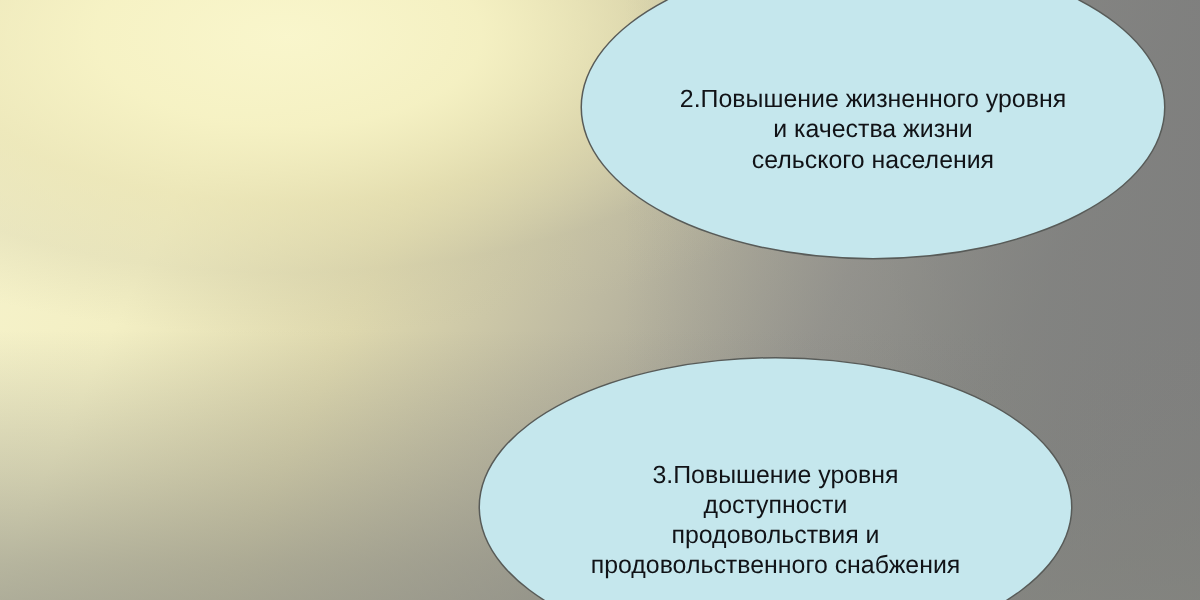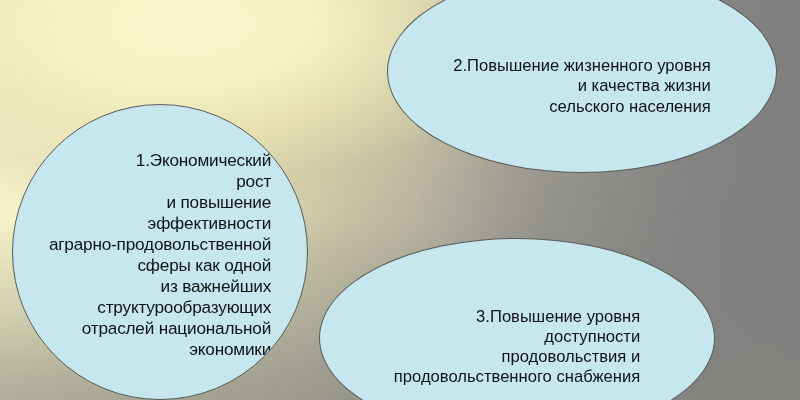--- a/index.html
+++ b/index.html
@@ -74,21 +74,20 @@
     justify-content: center;
     color: #111317;
     text-align: center;
     line-height: 1.22;
     overflow: hidden;
   }
   .ellipse .txt {
     display: block;
     white-space: pre-line;
     padding: 0 4px;
-    text-align: right;
   }
 
   
   #ellipse-1 {
     left: 12px;
     top: 104px;
     width: 296px;
     height: 296px;
     font-size: 17.2px;
   }
@@ -124,32 +123,20 @@
 </head>
 <body>
 
 <div id="slide">
 
   <div class="bg-base"></div>
   <div class="bg-glow"></div>
   <div class="bg-grey-right"></div>
   <div class="bg-grey-bottom"></div>
 
-  <div class="ellipse" id="ellipse-1">
-    <span class="txt">1.Экономический
-рост
-и повышение
-эффективности
-аграрно-продовольственной
-сферы как одной
-из важнейших
-структурообразующих
-отраслей национальной
-экономики</span>
-  </div>
 
   <div class="ellipse" id="ellipse-2">
     <span class="txt">2.Повышение жизненного уровня
 и качества жизни
 сельского населения</span>
   </div>
 
   <div class="ellipse" id="ellipse-3">
     <span class="txt">3.Повышение уровня
 доступности

